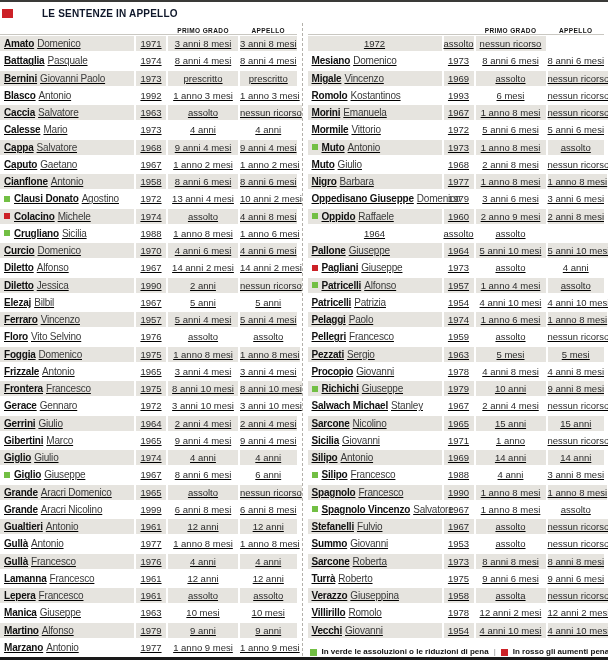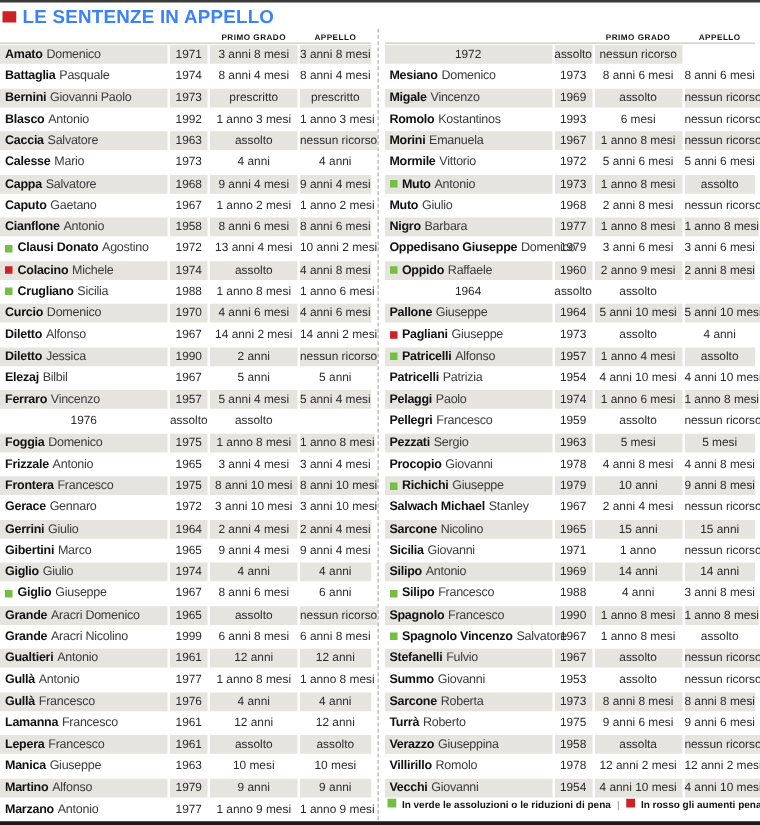--- a/index.html
+++ b/index.html
@@ -5,51 +5,51 @@
   * { margin:0; padding:0; box-sizing:border-box; }
   html,body { background:#fff; }
   body { font-family:"Liberation Sans","DejaVu Sans",sans-serif; }
   .sheet {
     width:608px; height:660px; background:#fff; overflow:hidden;
     border-top:2px solid #3a3a38; border-bottom:3px solid #1a1a1a;
     position:relative;
   }
   .titlebar { display:flex; align-items:center; height:21px; padding:2px 0 0 2px; }
   .title-square { width:11px; height:9px; background:#cc2127; margin-right:5px; flex:0 0 auto; }
-  .page-title { font-size:15px; font-weight:900; color:#3b82f6; letter-spacing:0.2px; }
+  .page-title { font-size:10px; font-weight:900; color:#0f172a; letter-spacing:0.2px;margin-left:24px; }
   .tables { display:flex; padding-right:4px; }
   .half { flex:1 1 0; min-width:0; }
   .divider { width:0; border-left:1px dashed #b3b1ab; margin:0 5px; }
   .col-headers, .row {
     display:grid;
     grid-template-columns:134px 30px 70px 1fr;
     column-gap:2px;
   }
   .col-headers { height:11px; align-items:end; }
   .col-headers span {
     font-size:6.5px; font-weight:bold; color:#141414;
     text-align:center; letter-spacing:0.4px; white-space:nowrap;
   }
   .hdr-primo { grid-column:3; }
   .hdr-appello { grid-column:4; }
-  .rows { border-top:1px solid #c9c7c1; }
+  .rows { border-top:1px solid #c9c7c1;text-decoration:underline; }
   .row { height:17.25px; }
   .cell { display:flex; align-items:center; margin:1px 0; white-space:nowrap; }
   .row.odd .cell { background:#e6e4df; }
   .cell.name { padding-left:4px; justify-content:flex-start; font-size:10px; overflow:visible; }
   .cell.year, .cell.primo, .cell.appello {
     justify-content:center; font-size:9.5px; color:#2b2b2b; overflow:visible;
   }
   .surname { font-weight:bold; color:#111; letter-spacing:-0.2px; }
   .given { color:#3a3a3a; margin-left:3px; letter-spacing:-0.2px; }
   .marker { display:inline-block; width:6px; height:6px; margin-right:4px; flex:0 0 auto; }
   .marker.green { background:#72bf44; }
   .marker.red { background:#cc2127; }
   .legend {
-    height:17px; display:flex; align-items:flex-start; gap:5px;
+    height:17px; display:flex; align-items:flex-end; gap:5px;
     font-size:8px; font-weight:bold; color:#141414; padding-left:2px; white-space:nowrap;
   }
   .legend-square { width:7px; height:7px; flex:0 0 auto; }
   .legend-square.green { background:#72bf44; }
   .legend-square.red { background:#cc2127; }
   .legend-sep { color:#8a8a8a; font-weight:normal; }
 </style>
 </head>
 <body>
 
@@ -232,20 +232,25 @@
     <span class="cell name">
 
       <span class="surname">Ferraro</span>
       <span class="given">Vincenzo</span>
     </span>
     <span class="cell year">1957</span>
     <span class="cell primo">5 anni 4 mesi</span>
     <span class="cell appello">5 anni 4 mesi</span>
   </div>
           <div class="row even">
+    <span class="cell name">
+
+      <span class="surname">Floro</span>
+      <span class="given">Vito Selvino</span>
+    </span>
     <span class="cell year">1976</span>
     <span class="cell primo">assolto</span>
     <span class="cell appello">assolto</span>
   </div>
           <div class="row odd">
     <span class="cell name">
 
       <span class="surname">Foggia</span>
       <span class="given">Domenico</span>
     </span>

